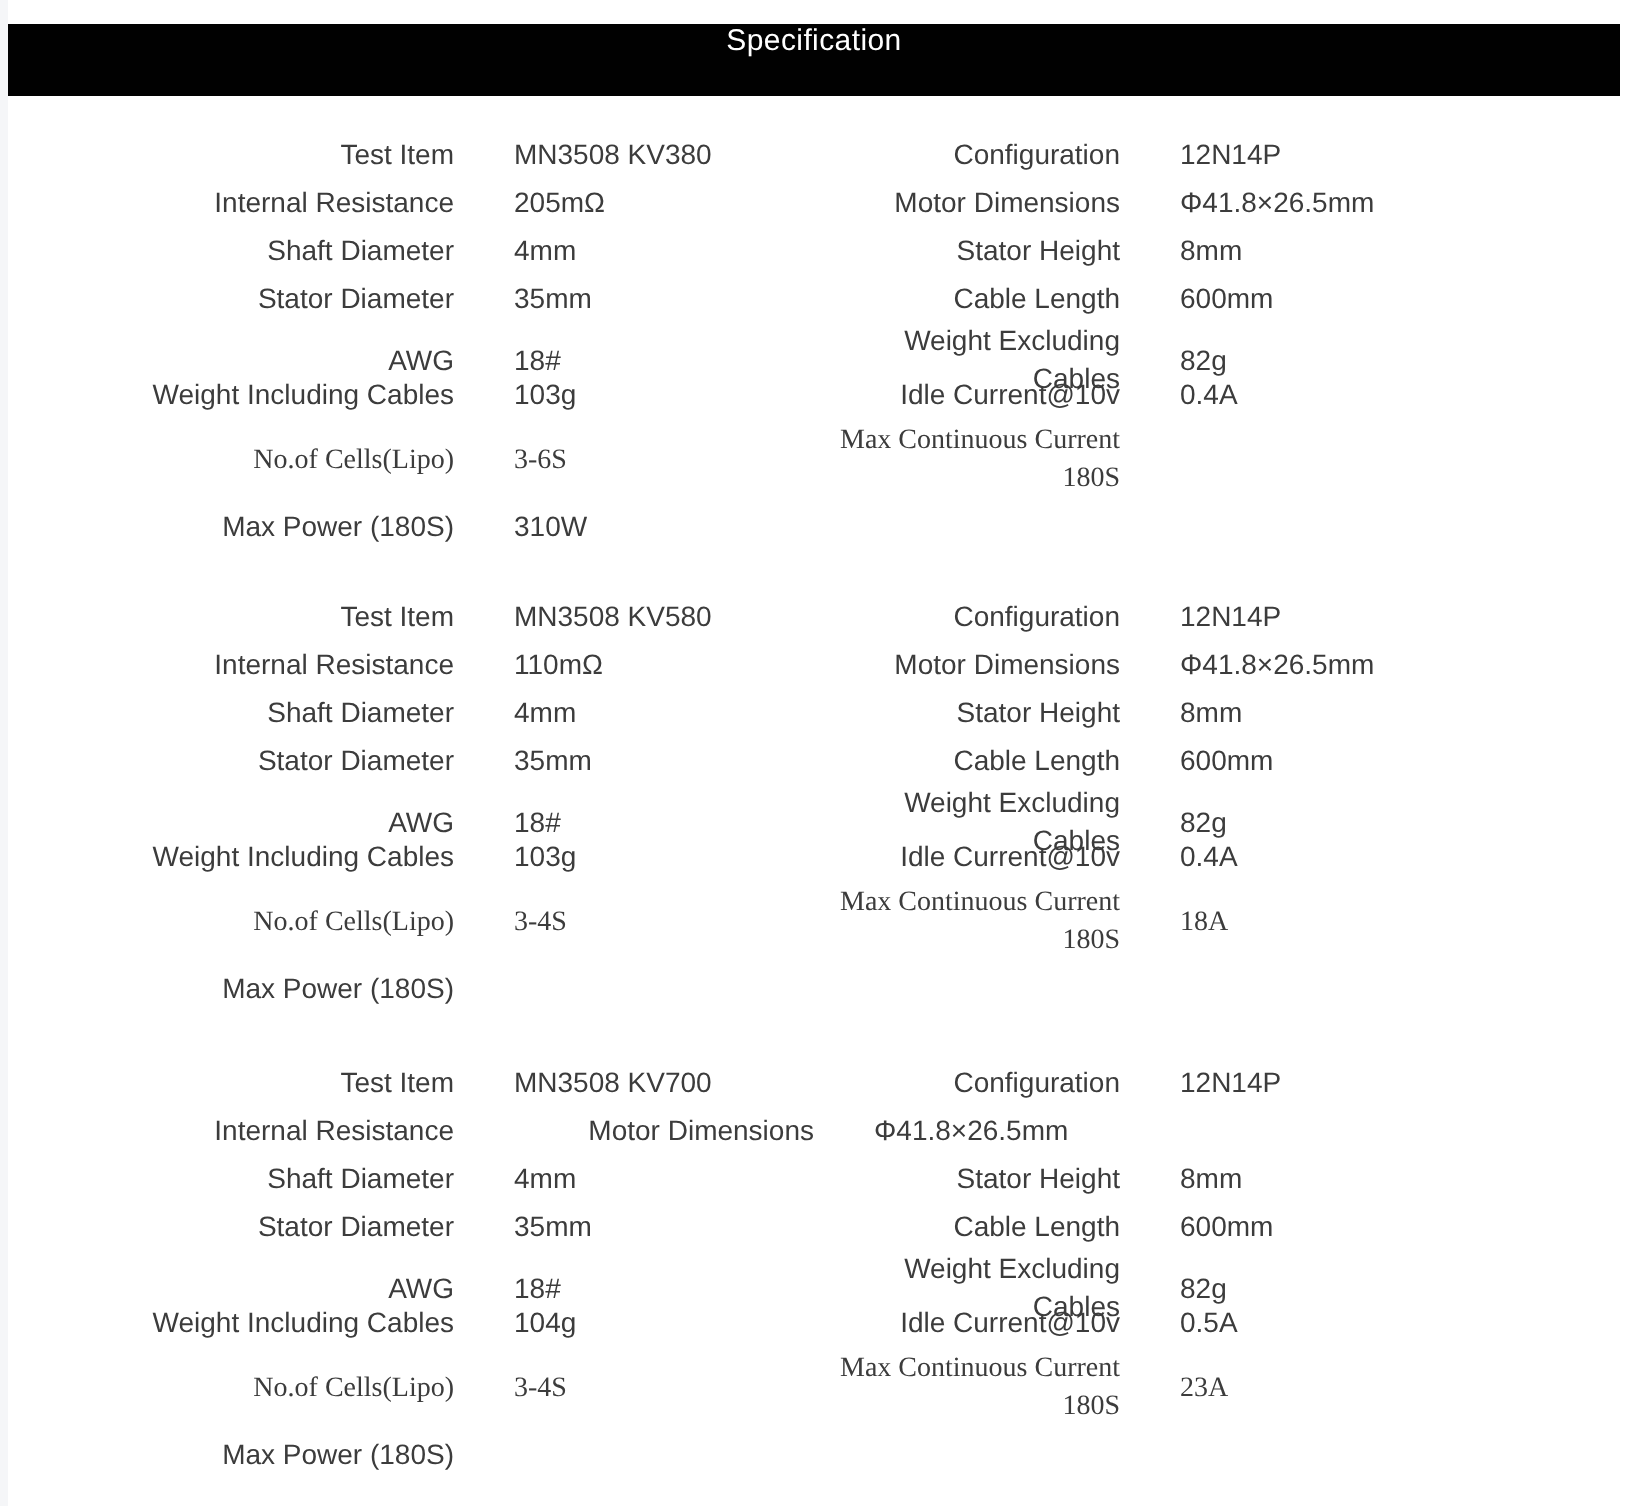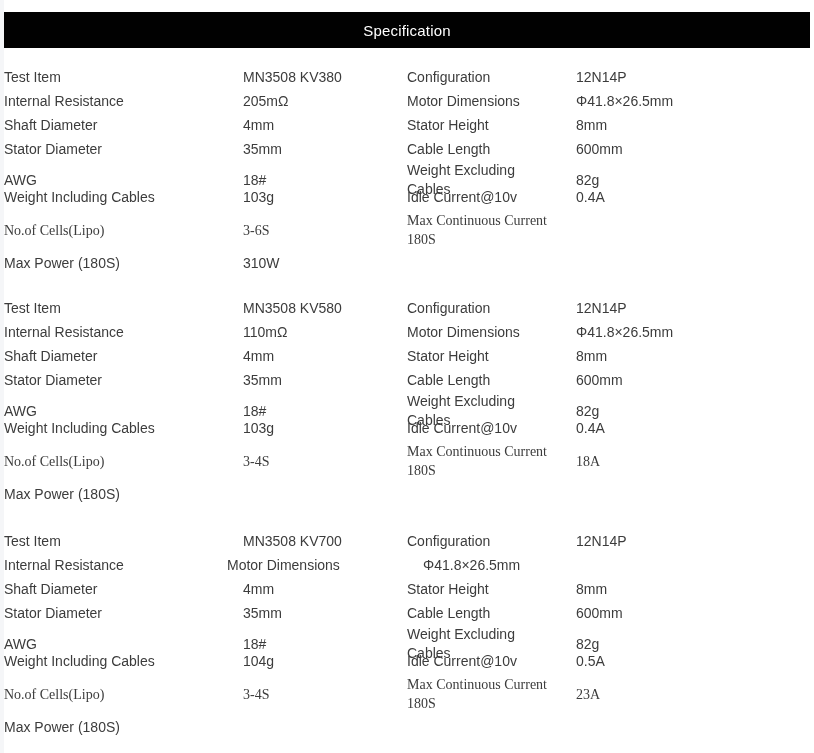--- a/index.html
+++ b/index.html
@@ -17,42 +17,41 @@
     left: 0; top: 0;
     width: 4px; height: 753px;
     background: #f5f6f8;
   }
   .page { margin: 12px 4px 0 4px; }
   .spec-header {
     height: 36px;
     background: #010101;
     color: #ffffff;
     display: flex;
-    align-items: center;
     justify-content: center;
     font-size: 15px;
     letter-spacing: 0.2px;
   }
   #blocks .block:nth-child(1) { margin-top: 17px; }
   #blocks .block:nth-child(2) { margin-top: 21px; }
   #blocks .block:nth-child(3) { margin-top: 23px; }
   .row {
     display: grid;
     grid-template-columns: 223px 180px 153px 1fr;
     height: 24px;
     align-items: center;
     line-height: 19px;
   }
   .row.tall { height: 42px; font-family: Liberation Serif, serif; }
   .cell-label {
-    text-align: left;
+    text-align: right;
     white-space: pre-line;
   }
   .cell-value {
-    padding-left: 16px;
+    padding-left: 30px;
     text-align: left;
   }
 </style>
 </head>
 <body>
 
 <div class="left-strip"></div>
 
 <div class="page">
   <div class="spec-header">

